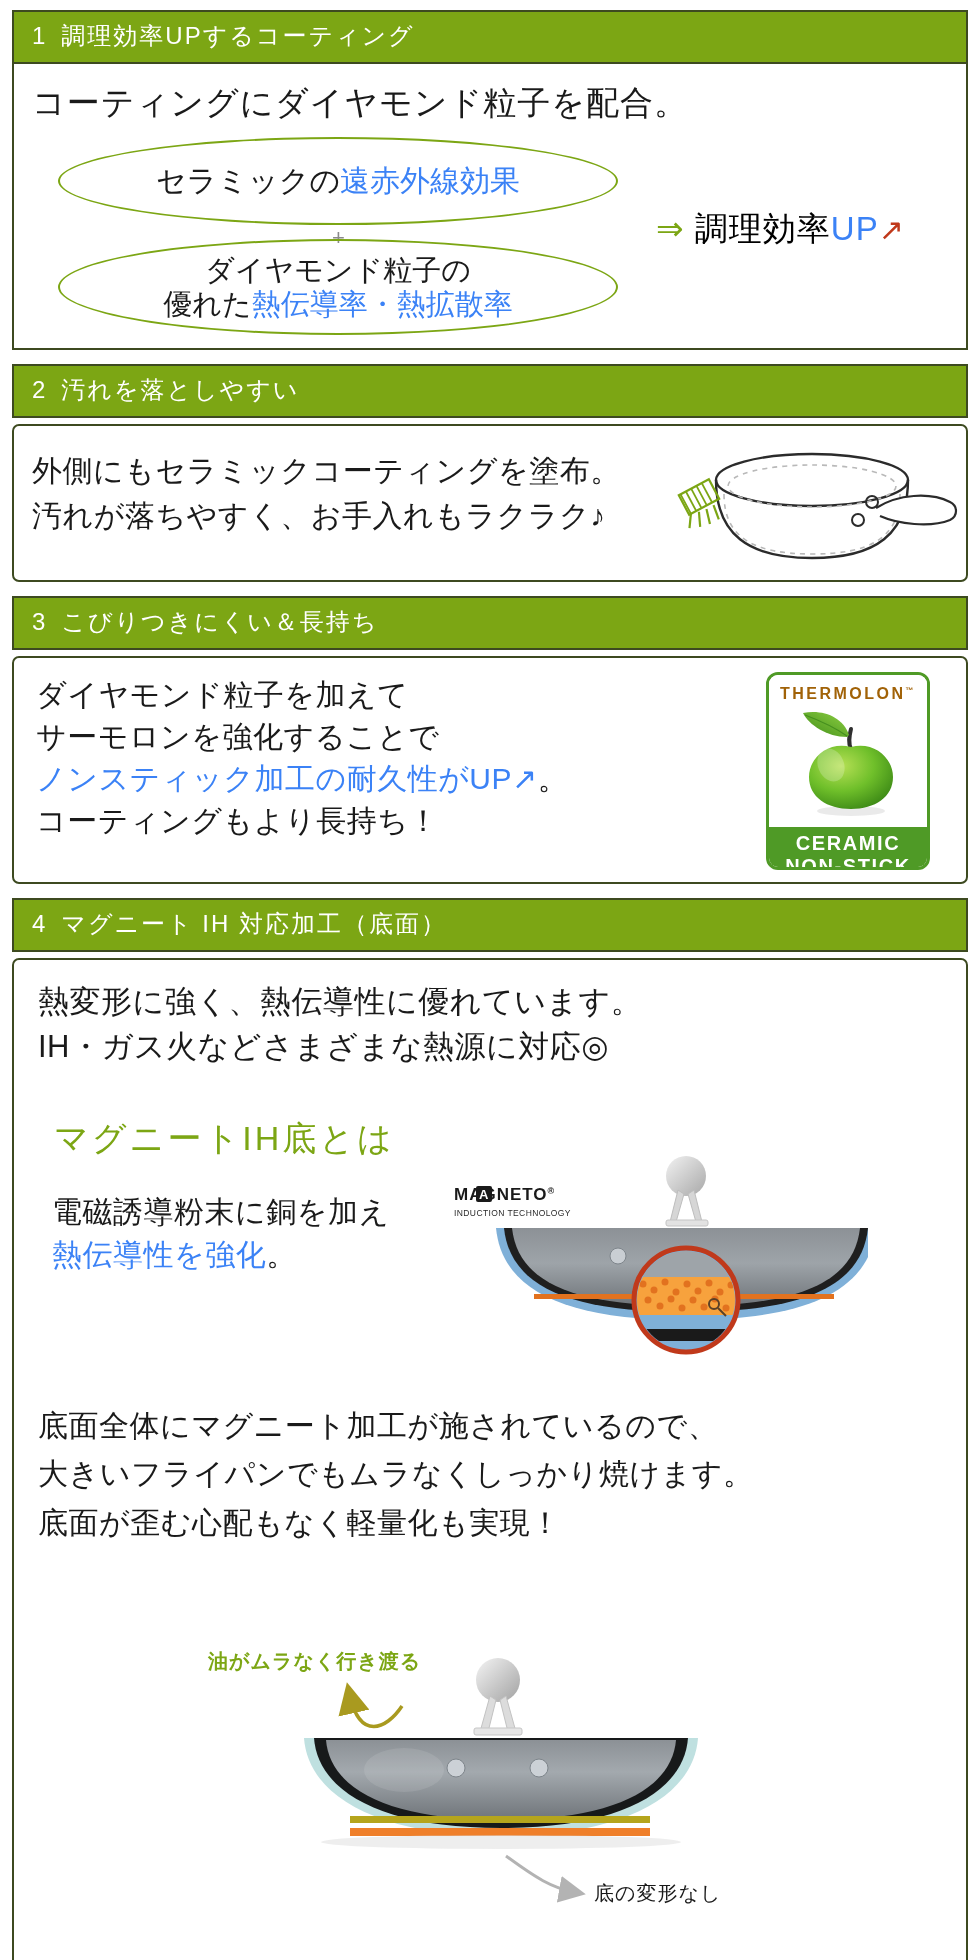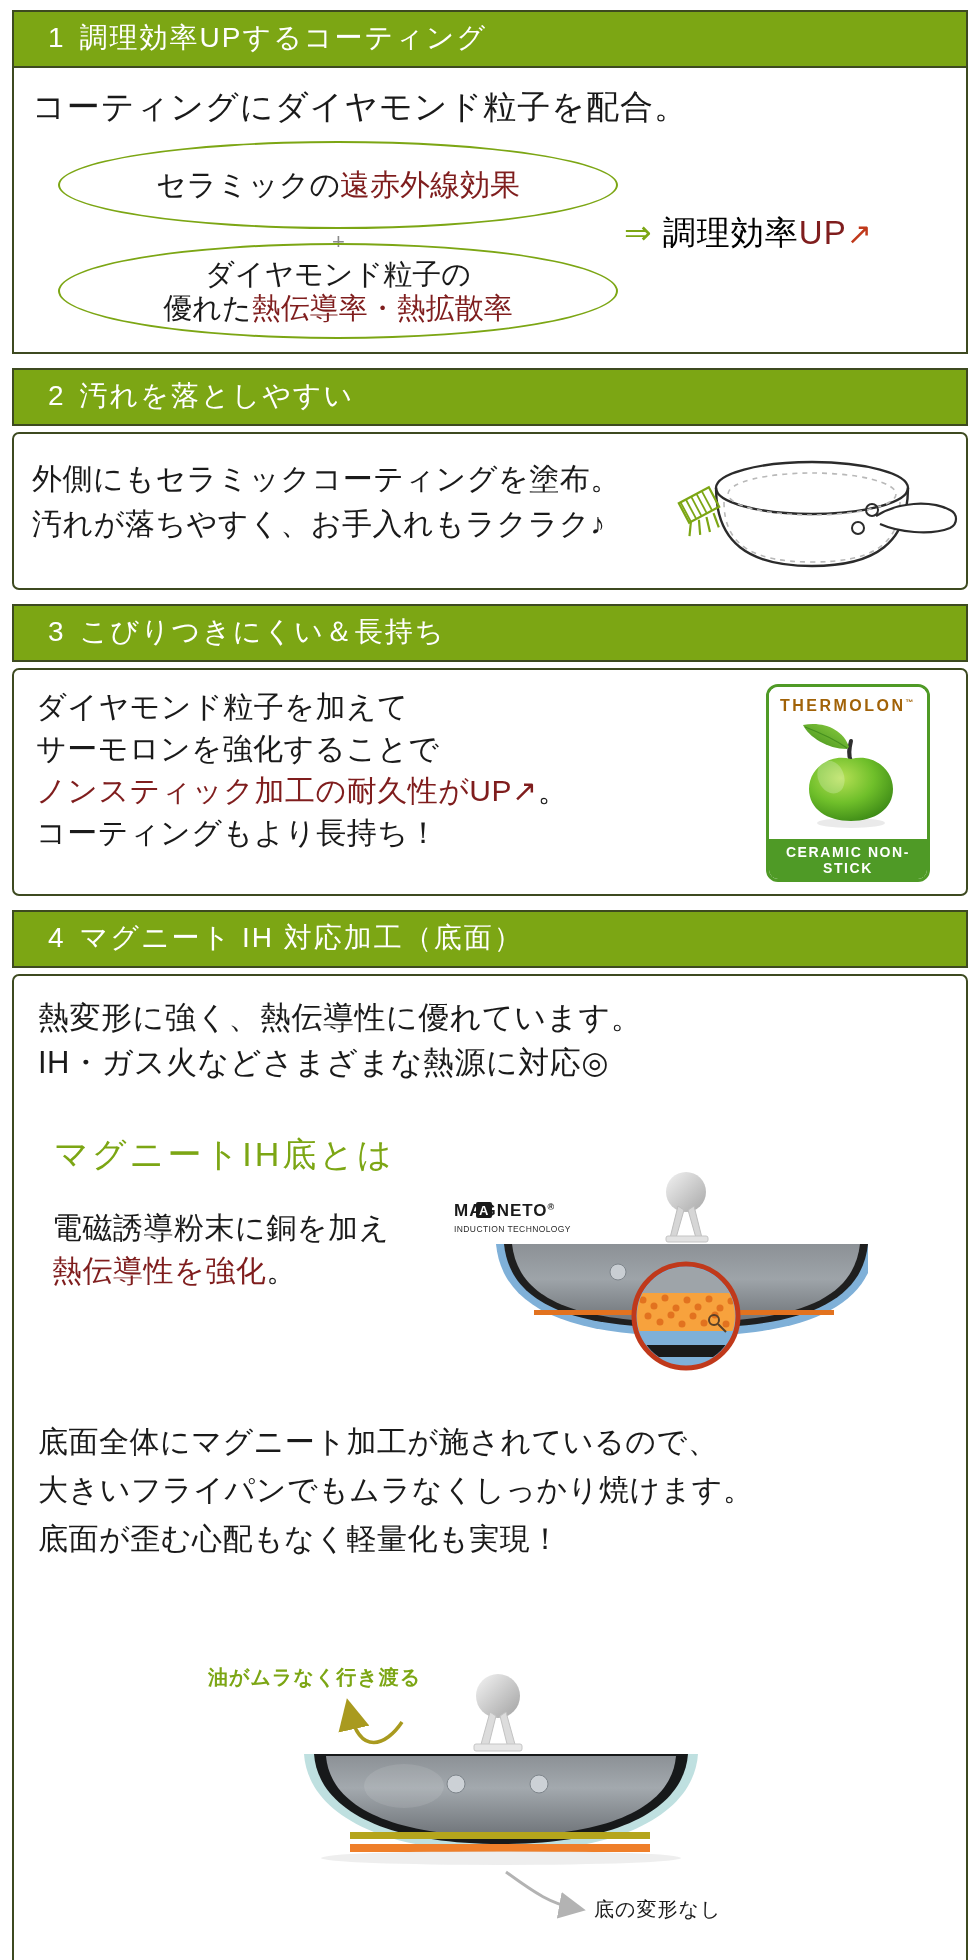--- a/index.html
+++ b/index.html
@@ -16,44 +16,44 @@
     background: #ffffff;
     padding: 10px 12px 0 12px;
   }
 
   
   .section { width: 956px; margin: 0 0 14px 0; }
   .sec-header {
     background: #7ca614;
     border: 2px solid #3d4a20;
     color: #ffffff;
-    font-size: 28px;
+    font-size: 24px;
     line-height: 1.0;
     letter-spacing: 2px;
-    padding: 12px 18px 14px 34px;
+    padding: 12px 18px 14px 18px;
     font-weight: 400;
     white-space: nowrap;
     overflow: hidden;
   }
   .sec-header .num { margin-right: 14px; }
   .sec-body {
     border: 2px solid #3d4a20;
     border-top: none;
     background: #ffffff;
     position: relative;
   }
   .sec-gapped .sec-body { border-top: 2px solid #3d4a20; margin-top: 6px; border-radius: 7px; }
 
   .body-text {
     font-size: 31px;
     line-height: 1.42;
     color: #1a1a1a;
     letter-spacing: 1px;
   }
-  .red { color: #7f1d1d; }
+  .red { color: #3b82f6; }
 
   
   #sec1 .sec-body { height: 286px; padding: 16px 18px 16px 18px; }
   .s1-lead { font-size: 33px; letter-spacing: 1px; margin-bottom: 6px; }
   .s1-diagram { position: relative; height: 200px; }
   .ellipse {
     position: absolute;
     border: 2px solid #7ca614;
     border-radius: 50%;
     display: flex;
@@ -63,21 +63,21 @@
     line-height: 1.18;
     color: #1a1a1a;
   }
   #ell1 { left: 26px; top: 4px; width: 560px; height: 88px; font-size: 30px; }
   #ell2 { left: 26px; top: 106px; width: 560px; height: 96px; font-size: 29px; }
   .plus-sign {
     position: absolute; left: 300px; top: 92px;
     font-size: 22px; color: #8a8a8a;
   }
   .s1-result {
-    position: absolute; left: 592px; top: 74px;
+    position: absolute; left: 624px; top: 74px;
     font-size: 33px; letter-spacing: 1px; white-space: nowrap;
   }
   .arrow-green { color: #7ca614; }
   .up-arrow { color: #c0391b; font-size: 30px; }
 
   
   #sec2 .sec-body { height: 158px; padding: 22px 18px 0 18px; position: relative; }
   .s2-text { font-size: 30px; line-height: 1.5; letter-spacing: 0.5px; }
   .s2-art { position: absolute; right: 4px; top: 8px; width: 300px; height: 150px; }
 
@@ -93,21 +93,21 @@
   .th-top { height: 152px; position: relative; background:#fff; }
   .th-word {
     text-align: center; font-size: 16px; letter-spacing: 2.5px;
     color: #a16207; padding-top: 10px; font-weight: 700;
   }
   .th-word sup { font-size: 8px; }
   .th-bottom {
     background: #4f9a26; height: 44px; color: #ffffff; text-align: center;
     padding-top: 5px;
   }
-  .th-b1 { font-size: 14px; letter-spacing: 1.6px; font-weight: 700; }
+  .th-b1 { font-size: 20px; letter-spacing: 1.6px; font-weight: 700; }
   .th-b2 { font-size: 9px; letter-spacing: 1.1px; margin-top: 2px; }
 
   
   #sec4 .sec-body { height: 1040px; padding: 20px 18px 0 24px; position: relative; }
   .s4-lead { font-size: 31px; line-height: 1.45; letter-spacing: 0.5px; }
   .s4-sub {
     font-size: 34px; color: #7ca614; letter-spacing: 3px;
     margin-top: 46px; margin-left: 16px;
   }
   .s4-mid { position: relative; height: 210px; margin-top: 28px; }

